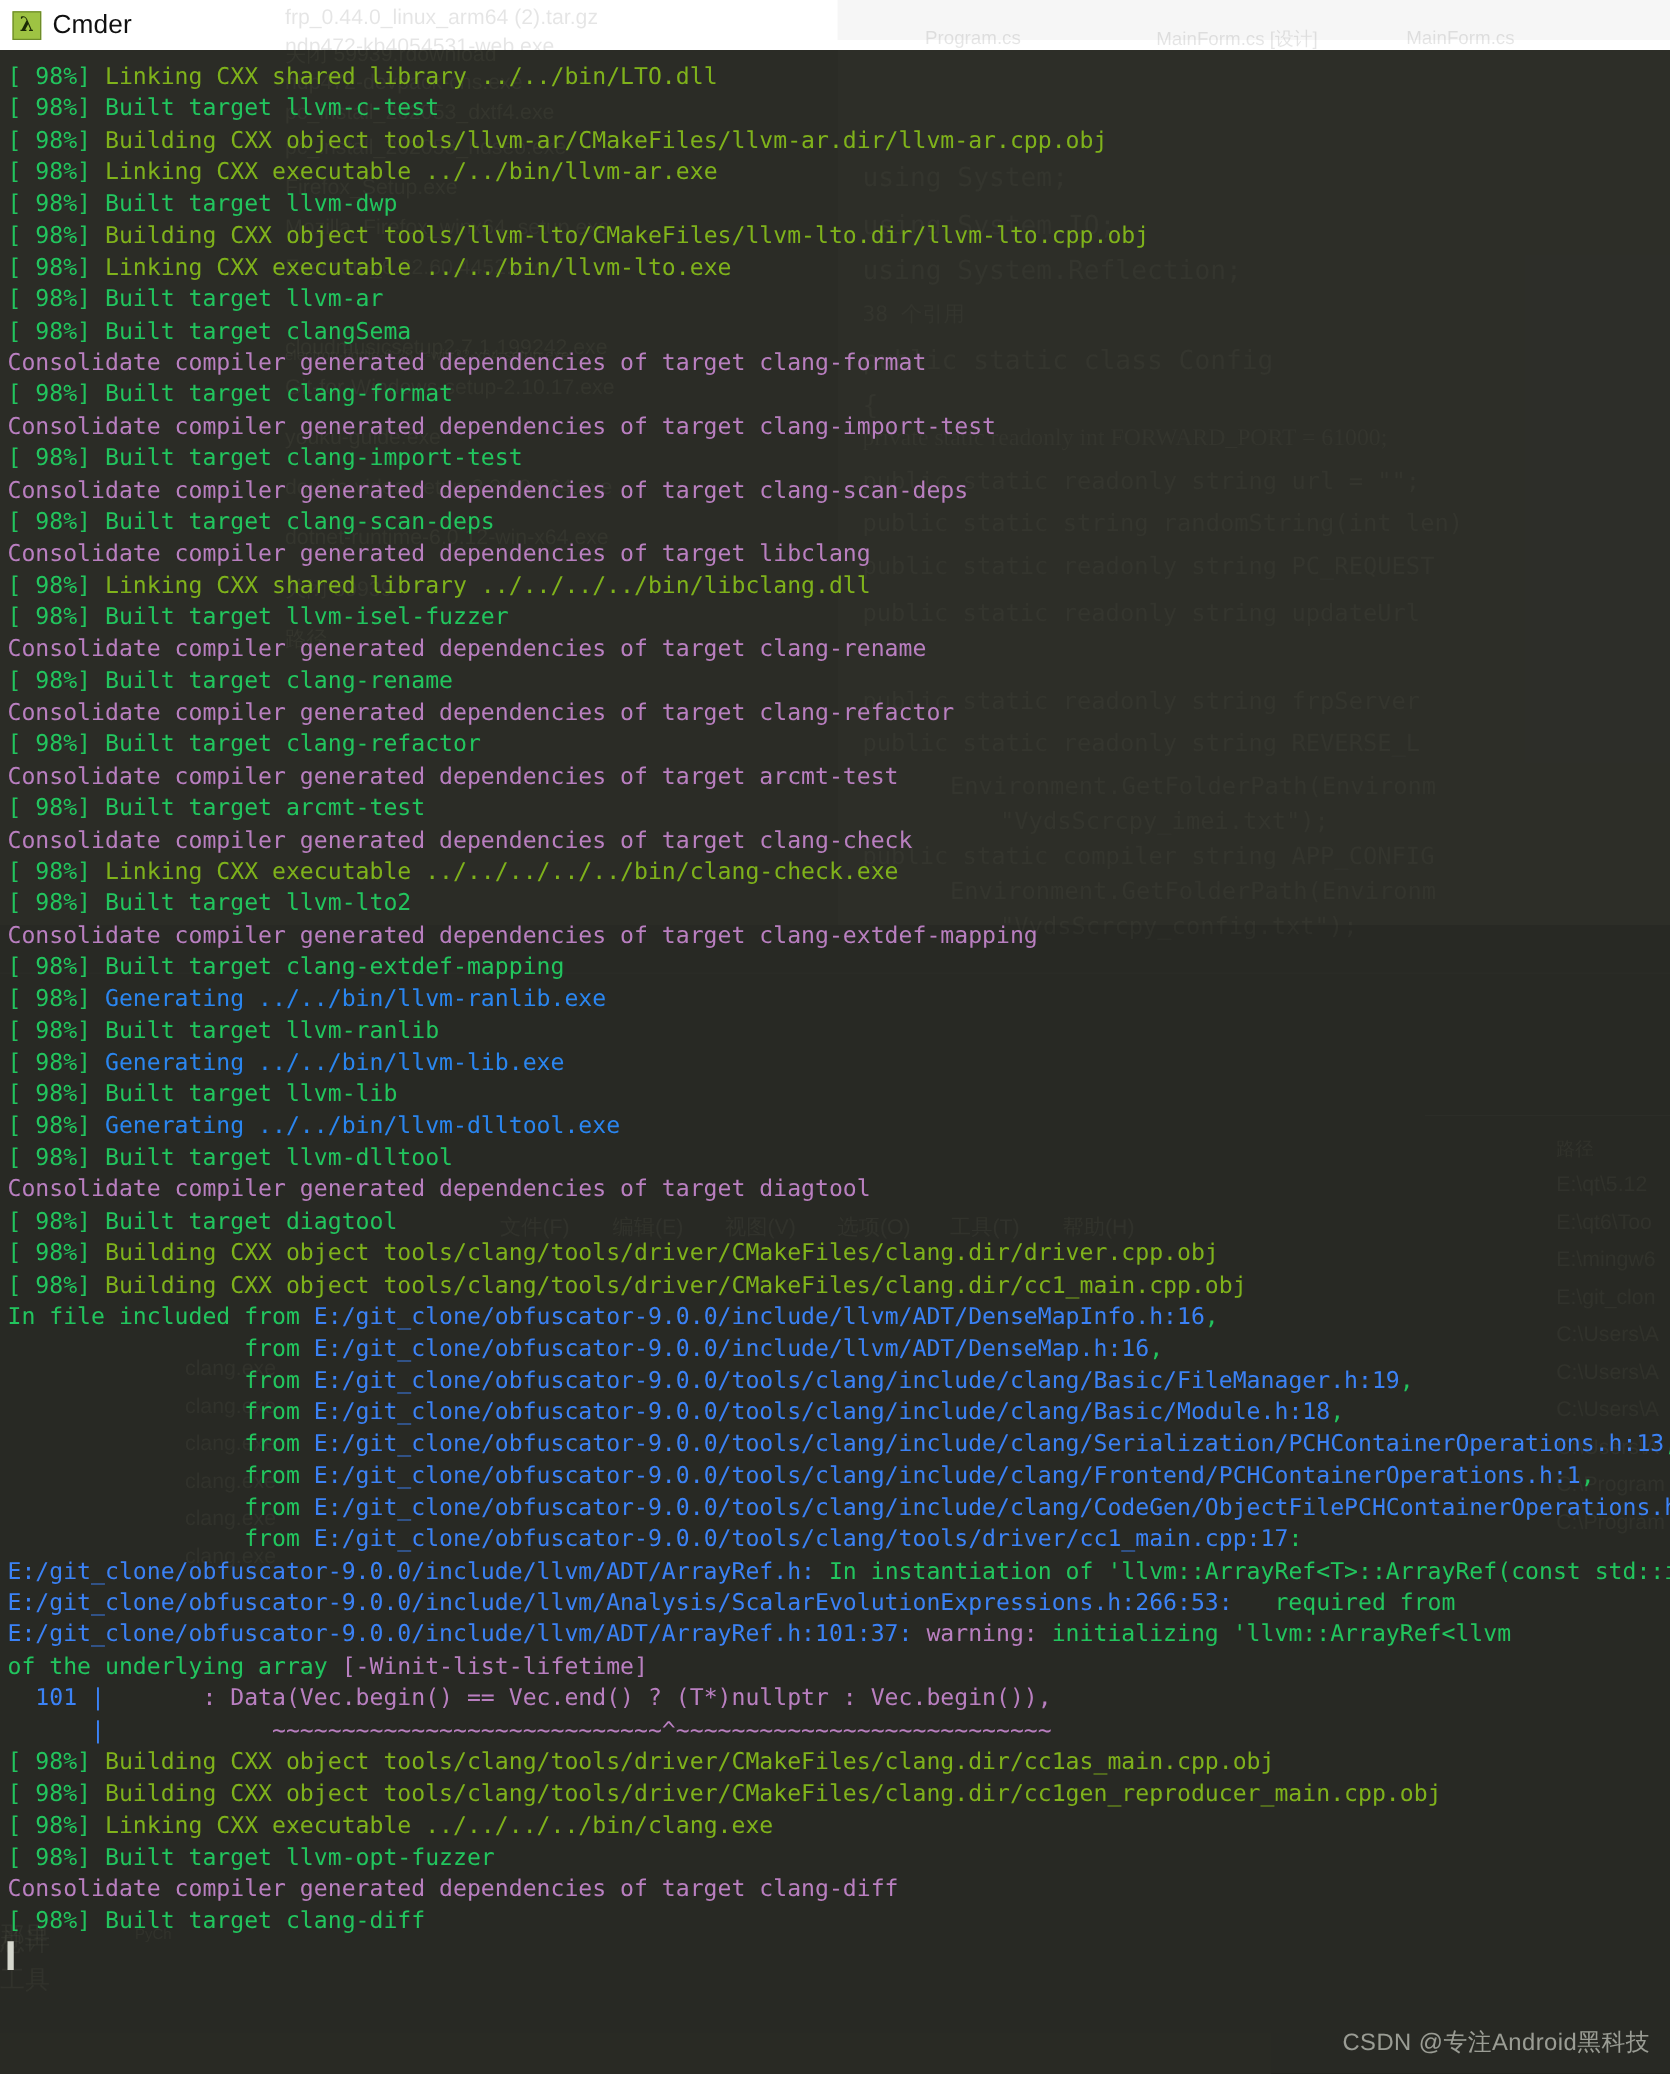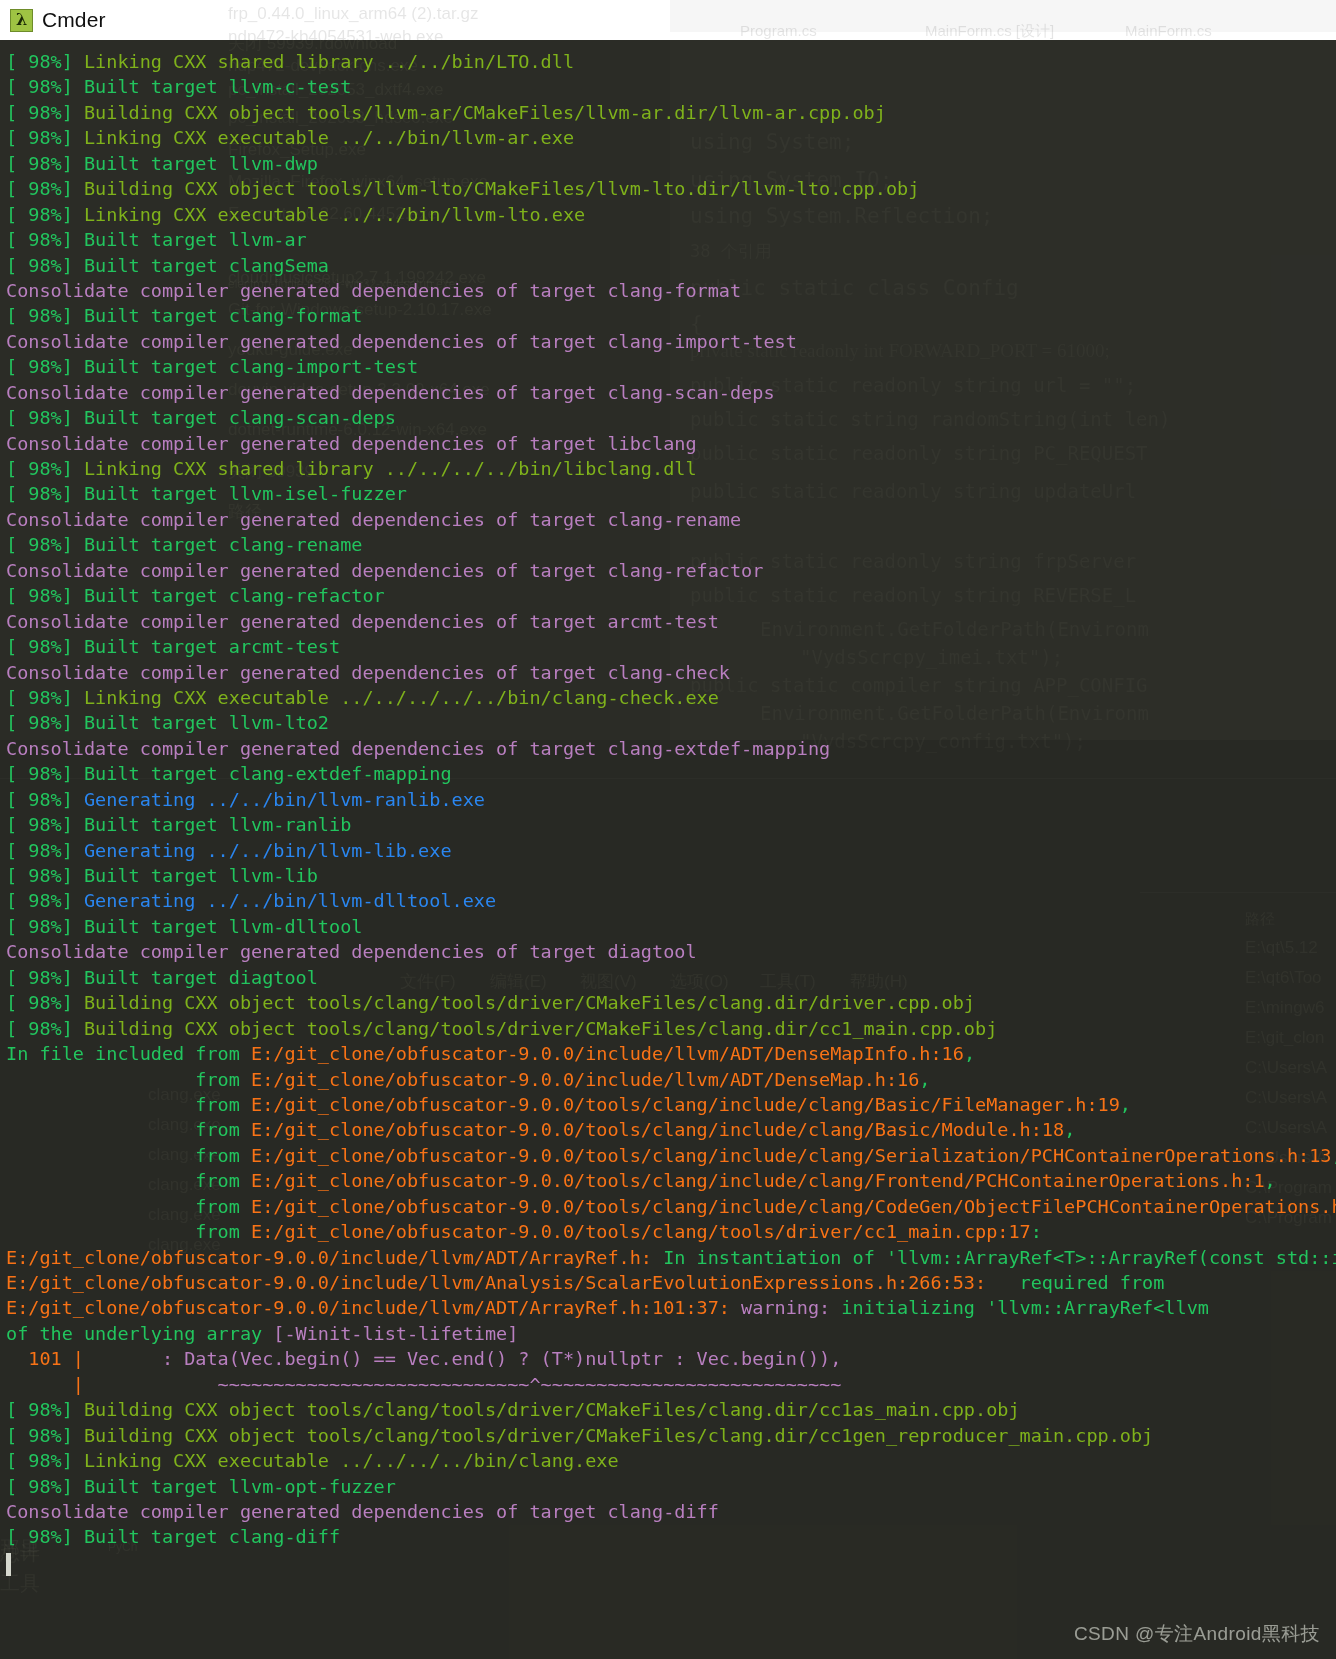--- a/index.html
+++ b/index.html
@@ -135,21 +135,21 @@
   }
   #console .ln {
     height: 25.45px;
     white-space: pre;
     overflow: hidden;
   }
   .c-def   { color: #22c55e; }
   .c-green { color: #7fb21b; }
   .c-blue  { color: #2a86f0; }
   .c-mag   { color: #b97fc0; }
-  .c-white { color: #f97316; }
+  .c-white { color: #3b82f6; }
 
   
   #cursor {
     position: absolute;
     left: 6px;
     width: 5px;
     height: 23px;
     background: #d6d8ce;
     z-index: 6;
   }

